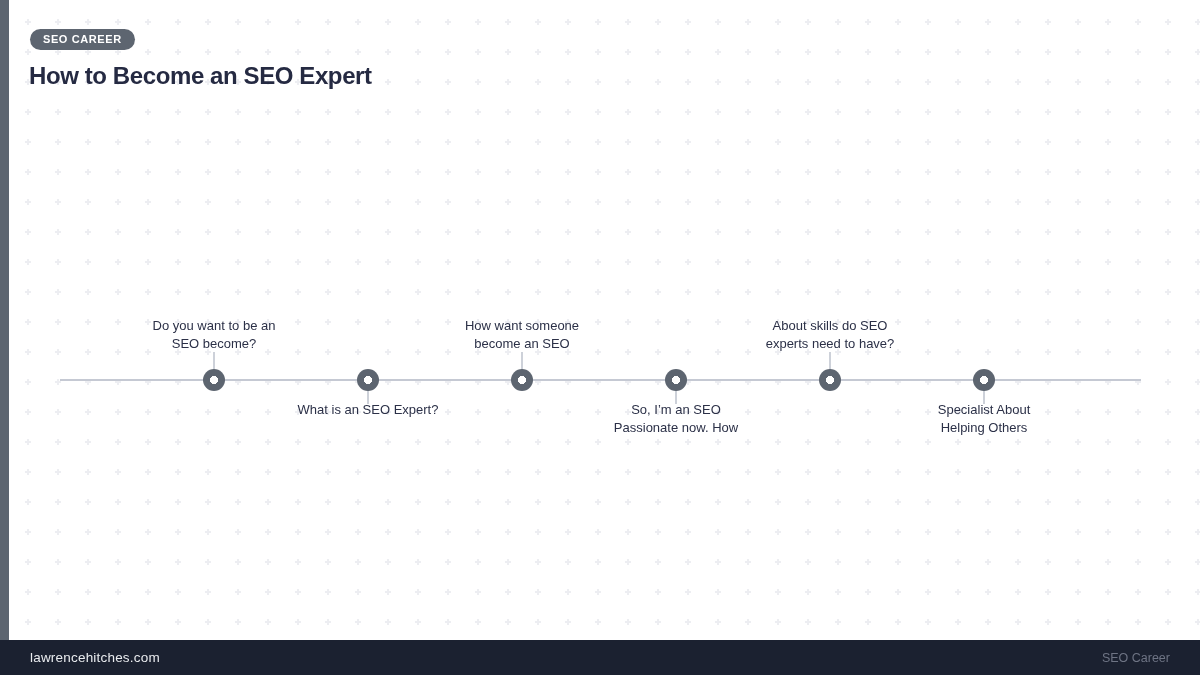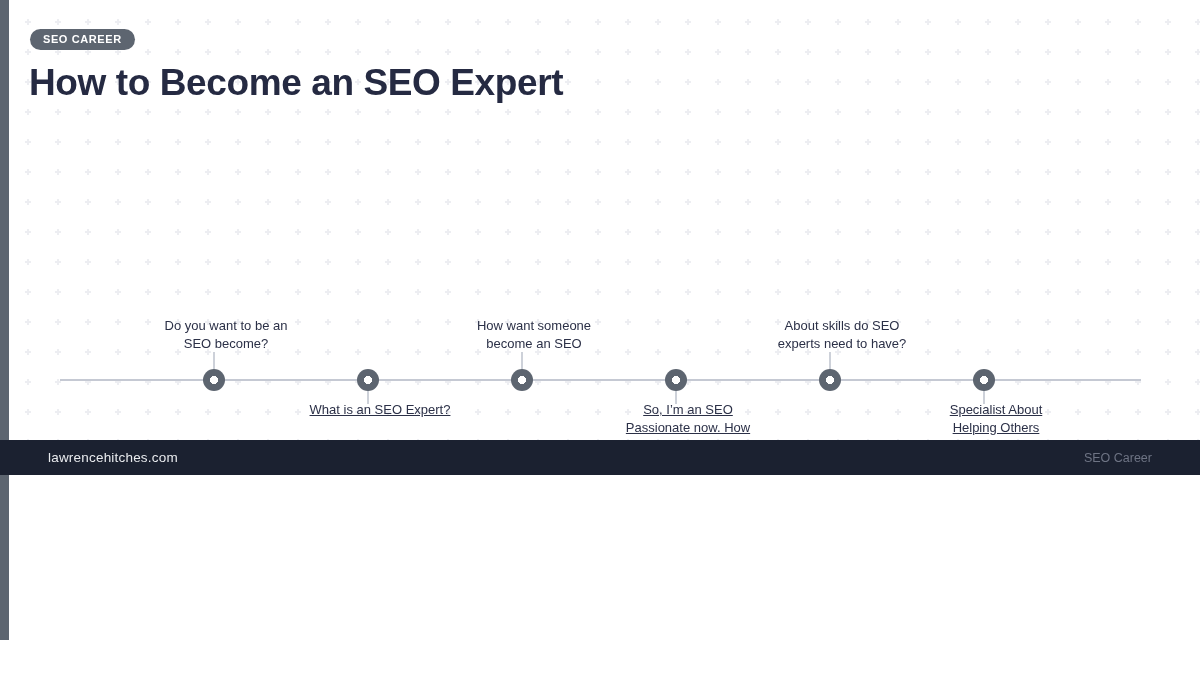--- a/index.html
+++ b/index.html
@@ -5,21 +5,21 @@
   * { margin: 0; padding: 0; box-sizing: border-box; }
   html, body { width: 1200px; height: 675px; }
   body {
     font-family: "Liberation Sans", "DejaVu Sans", sans-serif;
     background: #ffffff;
     overflow: hidden;
   }
   .canvas {
     position: relative;
     width: 1200px;
-    height: 475px;
+    height: 675px;
     background-color: #ffffff;
     background-image:
       radial-gradient(3px 1.1px at 15px 15px, #edeef2 97%, rgba(255,255,255,0) 100%),
       radial-gradient(1.1px 3px at 15px 15px, #edeef2 97%, rgba(255,255,255,0) 100%);
     background-size: 30px 30px;
     background-position: 13px 7px;
   }
   .left-bar {
     position: absolute;
     left: 0; top: 0;
@@ -36,21 +36,21 @@
     color: #ffffff;
     font-size: 11px;
     font-weight: 700;
     letter-spacing: 0.6px;
     line-height: 21px;
     white-space: nowrap;
   }
   .page-title {
     position: absolute;
     left: 29px; top: 62px;
-    font-size: 37px;
+    font-size: 24px;
     font-weight: 800;
     letter-spacing: -0.4px;
     color: #252a42;
     white-space: nowrap;
   }
   
   .timeline { position: absolute; left: 0; top: 0; width: 1200px; height: 675px; }
   .timeline-line {
     position: absolute;
     left: 60px; top: 379px;
@@ -73,41 +73,41 @@
   .connector {
     position: absolute;
     left: -1px;
     width: 2px;
     background: #cdd1d9;
   }
   .milestone.above .connector { top: -28px; height: 18px; }
   .milestone.below .connector { top: 10px;  height: 14px; }
   .m-label {
     position: absolute;
-    left: 12px;
+    left: 0;
     transform: translateX(-50%);
     text-align: center;
     white-space: nowrap;
     font-size: 13px;
     line-height: 18px;
     color: #2b3047;
     font-weight: 500;
   }
   .milestone.above .m-label { bottom: 27px; }
-  .milestone.below .m-label { top: 21px; text-decoration: underline; }
+  .milestone.below .m-label { top: 21px; }
   
   .footer {
     position: absolute;
     left: 0; bottom: 0;
     width: 1200px; height: 35px;
     background: #1b2130;
     display: flex;
     align-items: center;
     justify-content: space-between;
-    padding: 0 48px;
+    padding: 0 30px;
   }
   .footer-site  { font-size: 13.5px; color: #e9ebee; letter-spacing: 0.2px; }
   .footer-label { font-size: 12.5px; color: #6e7484; }
 </style>
 </head>
 <body>
 
 <div class="canvas">
 
   <div class="left-bar"></div>

